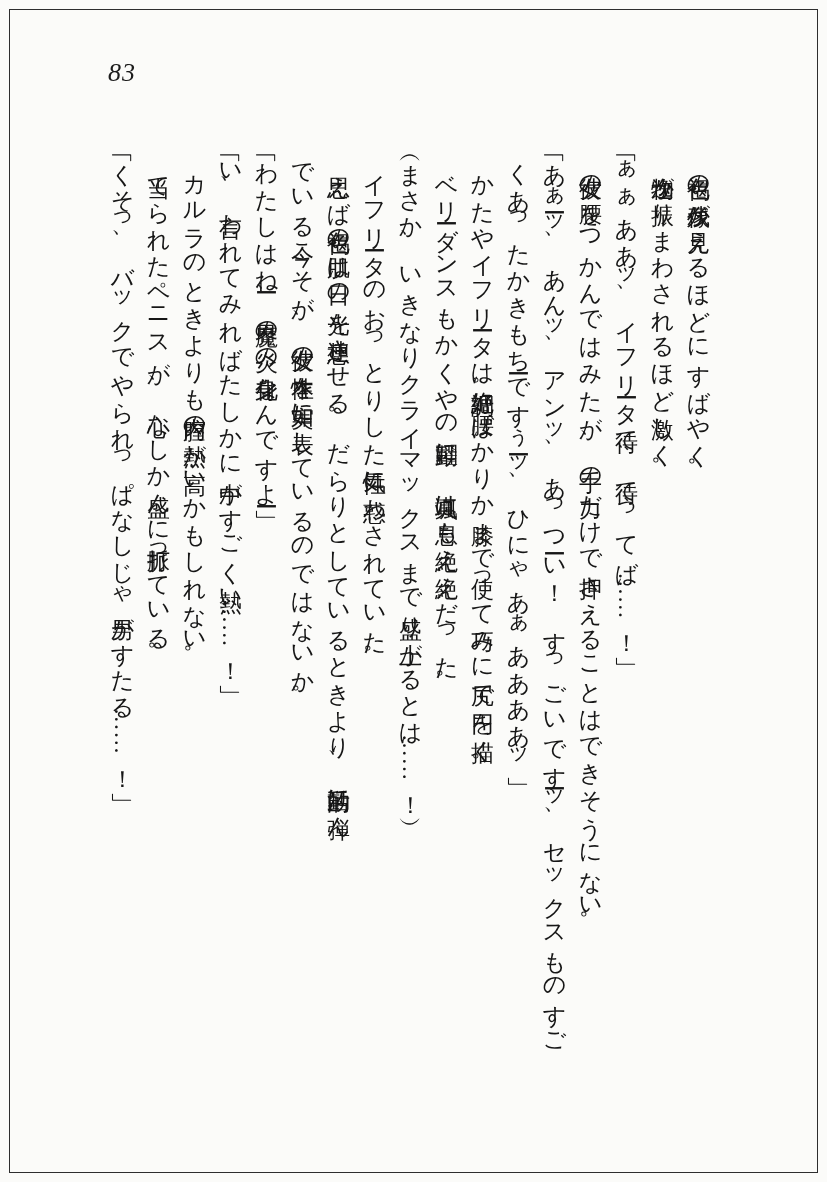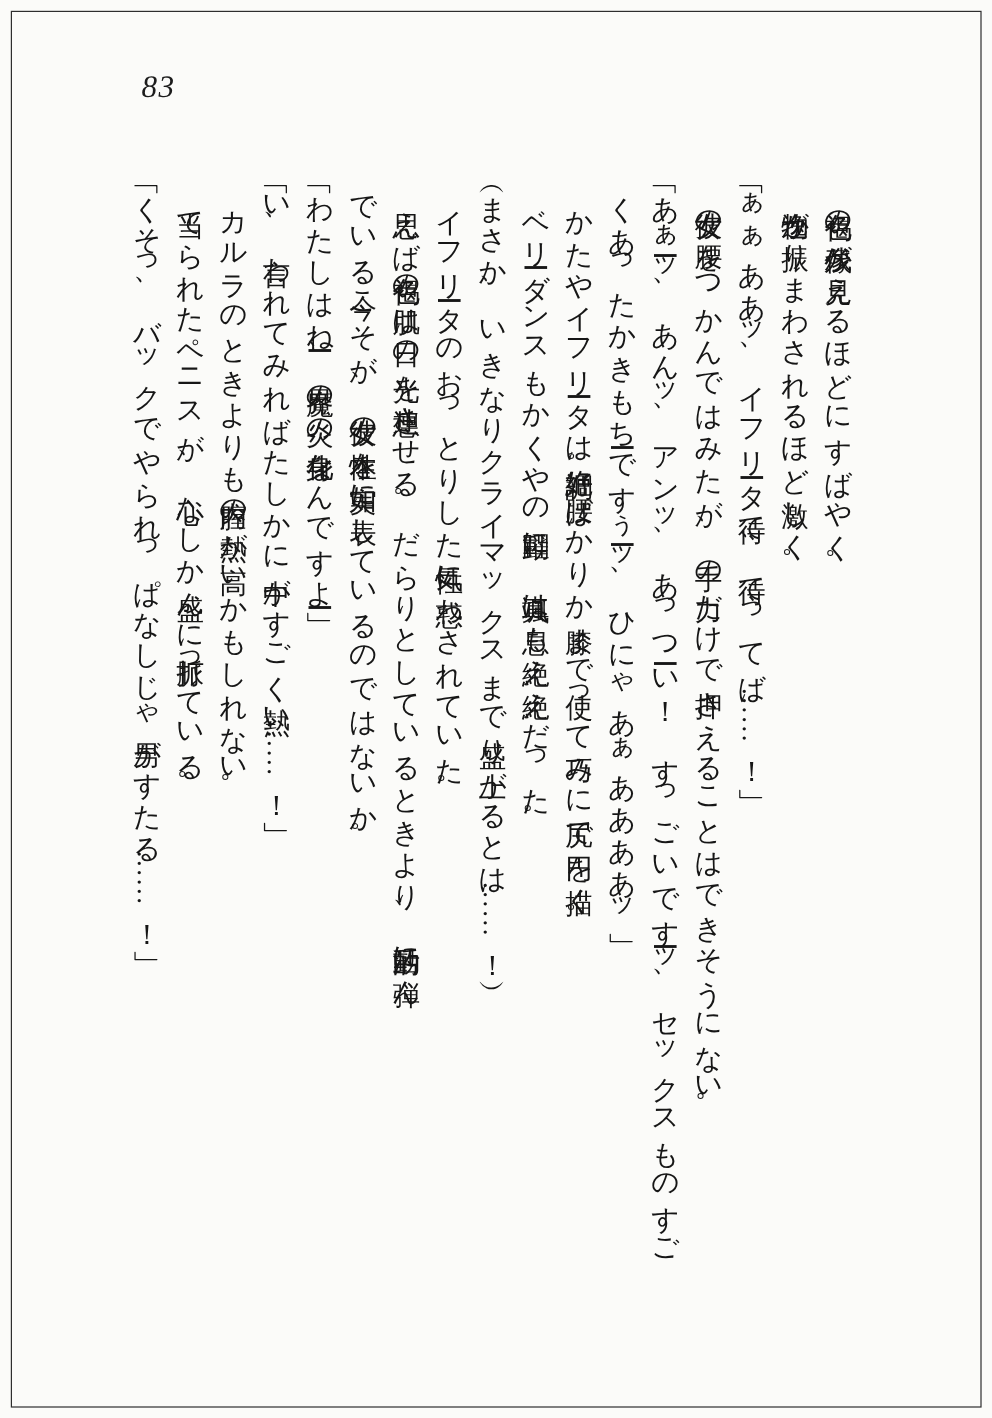--- a/index.html
+++ b/index.html
@@ -18,21 +18,21 @@
     position: absolute;
     left: 9px;
     top: 9px;
     right: 9px;
     bottom: 9px;
     border: 1.5px solid #2e2e2e;
     pointer-events: none;
   }
   .page-number {
     position: absolute;
-    left: 118px;
+    left: 108px;
     top: 58px;
     font-size: 26px;
     font-style: italic;
     color: #1c1c1c;
     font-family: "Liberation Serif", serif;
     letter-spacing: 1px;
   }
   .vtext {
     position: absolute;
     top: 147px;

